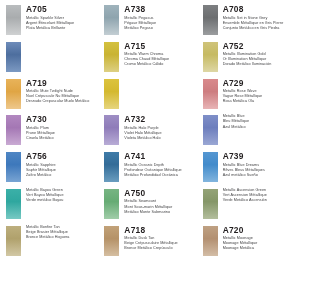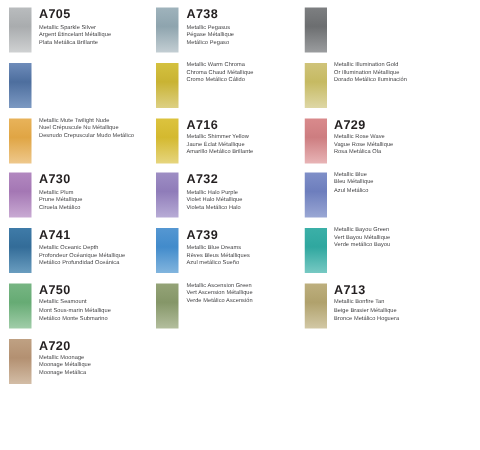--- a/index.html
+++ b/index.html
@@ -85,64 +85,67 @@
         <div class="code">A738</div>
         <div class="names">
           <span class="nm">Metallic Pegasus</span>
           <span class="nm">Pégase Métallique</span>
           <span class="nm">Metálico Pegaso</span>
         </div>
       </div>
     </div>
     <div class="cell">
       <div class="swatch" style="background: linear-gradient(rgb(125, 127, 129) 0%, rgb(108, 110, 112) 42%, rgb(155, 157, 159) 100%);"></div>
+      <div class="info">
+        <div class="code">A708</div>
+        <div class="names">
+          <span class="nm">Metallic Set in Stone Grey</span>
+          <span class="nm">Ensemble Métallique en Gris Pierre</span>
+          <span class="nm">Conjunto Metálico en Gris Piedra</span>
+        </div>
+      </div>
     </div>
     <div class="cell">
       <div class="swatch" style="background: linear-gradient(rgb(110, 140, 186) 0%, rgb(77, 110, 158) 42%, rgb(124, 153, 194) 100%);"></div>
     </div>
     <div class="cell">
       <div class="swatch" style="background: linear-gradient(rgb(212, 193, 63) 0%, rgb(201, 179, 51) 42%, rgb(221, 208, 131) 100%);"></div>
       <div class="info">
+        <div class="code">A715</div>
         <div class="names">
           <span class="nm">Metallic Warm Chroma</span>
           <span class="nm">Chroma Chaud Métallique</span>
           <span class="nm">Cromo Metálico Cálido</span>
         </div>
       </div>
     </div>
     <div class="cell">
       <div class="swatch" style="background: linear-gradient(rgb(207, 195, 122) 0%, rgb(198, 186, 98) 42%, rgb(222, 215, 165) 100%);"></div>
       <div class="info">
+        <div class="code">A752</div>
         <div class="names">
           <span class="nm">Metallic Illumination Gold</span>
           <span class="nm">Or Illumination Métallique</span>
           <span class="nm">Dorado Metálico Iluminación</span>
         </div>
       </div>
     </div>
     <div class="cell">
       <div class="swatch" style="background: linear-gradient(rgb(232, 179, 90) 0%, rgb(224, 165, 68) 42%, rgb(238, 200, 140) 100%);"></div>
       <div class="info">
+        <div class="code">A719</div>
         <div class="names">
           <span class="nm">Metallic Mute Twilight Nude</span>
           <span class="nm">Nuel Crépuscule Nu Métallique</span>
           <span class="nm">Desnudo Crepuscular Mudo Metálico</span>
         </div>
       </div>
     </div>
     <div class="cell">
       <div class="swatch" style="background: linear-gradient(rgb(220, 195, 62) 0%, rgb(212, 185, 47) 42%, rgb(230, 213, 126) 100%);"></div>
-      <div class="info">
-        <div class="code">A716</div>
-        <div class="names">
-          <span class="nm">Metallic Shimmer Yellow</span>
-          <span class="nm">Jaune Éclat Métallique</span>
-          <span class="nm">Amarillo Metálico Brillante</span>
-        </div>
-      </div>
     </div>
     <div class="cell">
       <div class="swatch" style="background: linear-gradient(rgb(217, 138, 140) 0%, rgb(205, 125, 128) 42%, rgb(232, 180, 182) 100%);"></div>
       <div class="info">
         <div class="code">A729</div>
         <div class="names">
           <span class="nm">Metallic Rose Wave</span>
           <span class="nm">Vague Rose Métallique</span>
           <span class="nm">Rosa Metálica Ola</span>
         </div>
@@ -174,20 +177,31 @@
       <div class="swatch" style="background: linear-gradient(rgb(127, 143, 200) 0%, rgb(109, 126, 189) 42%, rgb(154, 167, 212) 100%);"></div>
       <div class="info">
         <div class="names">
           <span class="nm">Metallic Blue</span>
           <span class="nm">Bleu Métallique</span>
           <span class="nm">Azul Metálico</span>
         </div>
       </div>
     </div>
     <div class="cell">
+      <div class="swatch" style="background: linear-gradient(rgb(79, 134, 196) 0%, rgb(61, 120, 187) 42%, rgb(121, 164, 211) 100%);"></div>
+      <div class="info">
+        <div class="code">A756</div>
+        <div class="names">
+          <span class="nm">Metallic Sapphire</span>
+          <span class="nm">Saphir Métallique</span>
+          <span class="nm">Zafiro Metálico</span>
+        </div>
+      </div>
+    </div>
+    <div class="cell">
       <div class="swatch" style="background: linear-gradient(rgb(63, 123, 168) 0%, rgb(51, 108, 152) 42%, rgb(106, 157, 191) 100%);"></div>
       <div class="info">
         <div class="code">A741</div>
         <div class="names">
           <span class="nm">Metallic Oceanic Depth</span>
           <span class="nm">Profondeur Océanique Métallique</span>
           <span class="nm">Metálico Profundidad Oceánica</span>
         </div>
       </div>
     </div>
@@ -229,29 +243,39 @@
         <div class="names">
           <span class="nm">Metallic Ascension Green</span>
           <span class="nm">Vert Ascension Métallique</span>
           <span class="nm">Verde Metálico Ascensión</span>
         </div>
       </div>
     </div>
     <div class="cell">
       <div class="swatch" style="background: linear-gradient(rgb(189, 175, 126) 0%, rgb(176, 161, 108) 42%, rgb(210, 200, 165) 100%);"></div>
       <div class="info">
-        <div class="code">A713</div>
         <div class="names">
           <span class="nm">Metallic Bonfire Tan</span>
           <span class="nm">Beige Brasier Métallique</span>
           <span class="nm">Bronce Metálico Hoguera</span>
         </div>
       </div>
     </div>
     <div class="cell">
+      <div class="swatch" style="background: linear-gradient(rgb(194, 162, 121) 0%, rgb(181, 146, 103) 42%, rgb(213, 190, 161) 100%);"></div>
+      <div class="info">
+        <div class="code">A718</div>
+        <div class="names">
+          <span class="nm">Metallic Dusk Tan</span>
+          <span class="nm">Beige Crépusculaire Métallique</span>
+          <span class="nm">Bronce Metálico Crepúsculo</span>
+        </div>
+      </div>
+    </div>
+    <div class="cell">
       <div class="swatch" style="background: linear-gradient(rgb(191, 161, 131) 0%, rgb(179, 144, 113) 42%, rgb(211, 189, 166) 100%);"></div>
       <div class="info">
         <div class="code">A720</div>
         <div class="names">
           <span class="nm">Metallic Moonage</span>
           <span class="nm">Moonage Métallique</span>
           <span class="nm">Moonage Metálica</span>
         </div>
       </div>
     </div>

